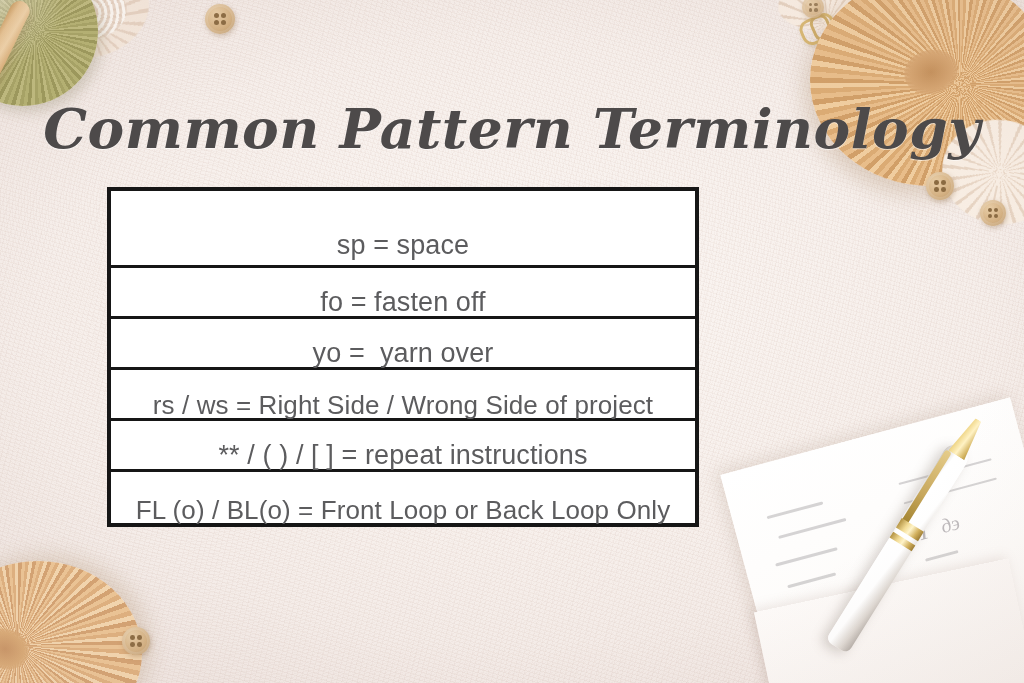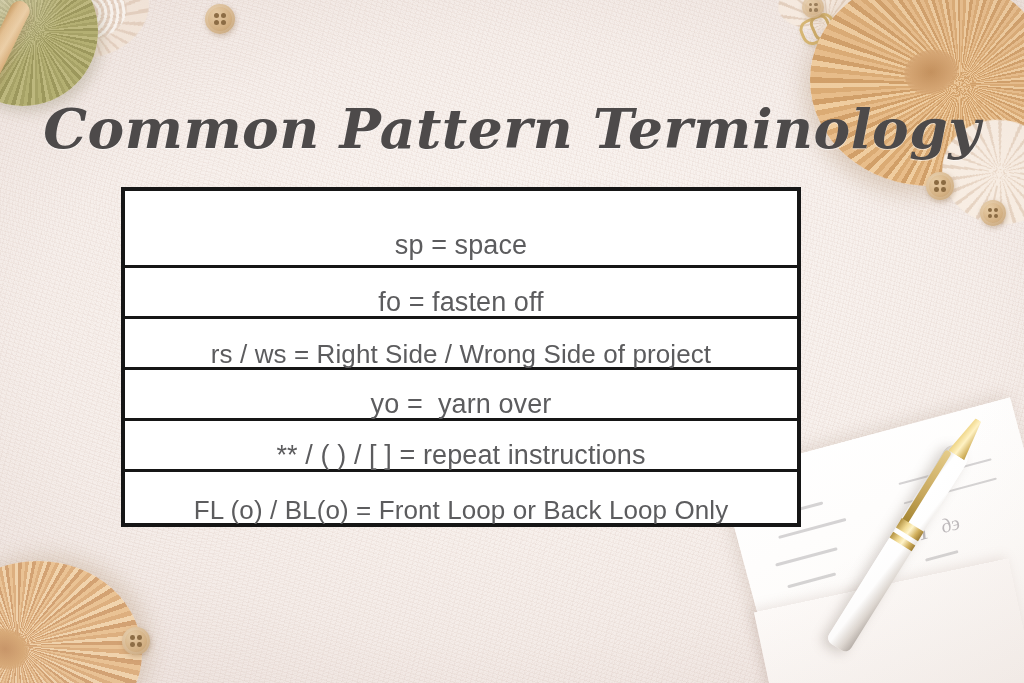--- a/index.html
+++ b/index.html
@@ -278,23 +278,23 @@
     font-size: 55px;
     letter-spacing: .5px;
     color: #4d4a4a;
     text-shadow: 0 1px 0 rgba(255,255,255,.55);
     white-space: nowrap;
   }
 
   
   .table {
     position: absolute;
-    left: 121px;
+    left: 107px;
     top: 187px;
-    width: 680px;
+    width: 592px;
     border: 4px solid #161616;
     background: #ffffff;
     box-sizing: border-box;
   }
   .row {
     height: 51px;
     border-bottom: 3px solid #161616;
     display: flex;
     align-items: flex-end;
     justify-content: center;
@@ -409,26 +409,26 @@
 
   <div class="title">Common Pattern Terminology</div>
 
   <div class="table">
     <div class="row tall r1">
       <span class="txt">sp = space</span>
     </div>
     <div class="row r2">
       <span class="txt">fo = fasten off</span>
     </div>
+    <div class="row r4">
+      <span class="txt">yo =  yarn over</span>
+    </div>
     <div class="row r3">
       <span class="txt">rs / ws = Right Side / Wrong Side of project</span>
     </div>
-    <div class="row r4">
-      <span class="txt">yo =  yarn over</span>
-    </div>
     <div class="row r6">
       <span class="txt">** / ( ) / [ ] = repeat instructions</span>
     </div>
     <div class="row r7">
       <span class="txt">FL (o) / BL(o) = Front Loop or Back Loop Only</span>
     </div>
   </div>
 
 </div>
 

